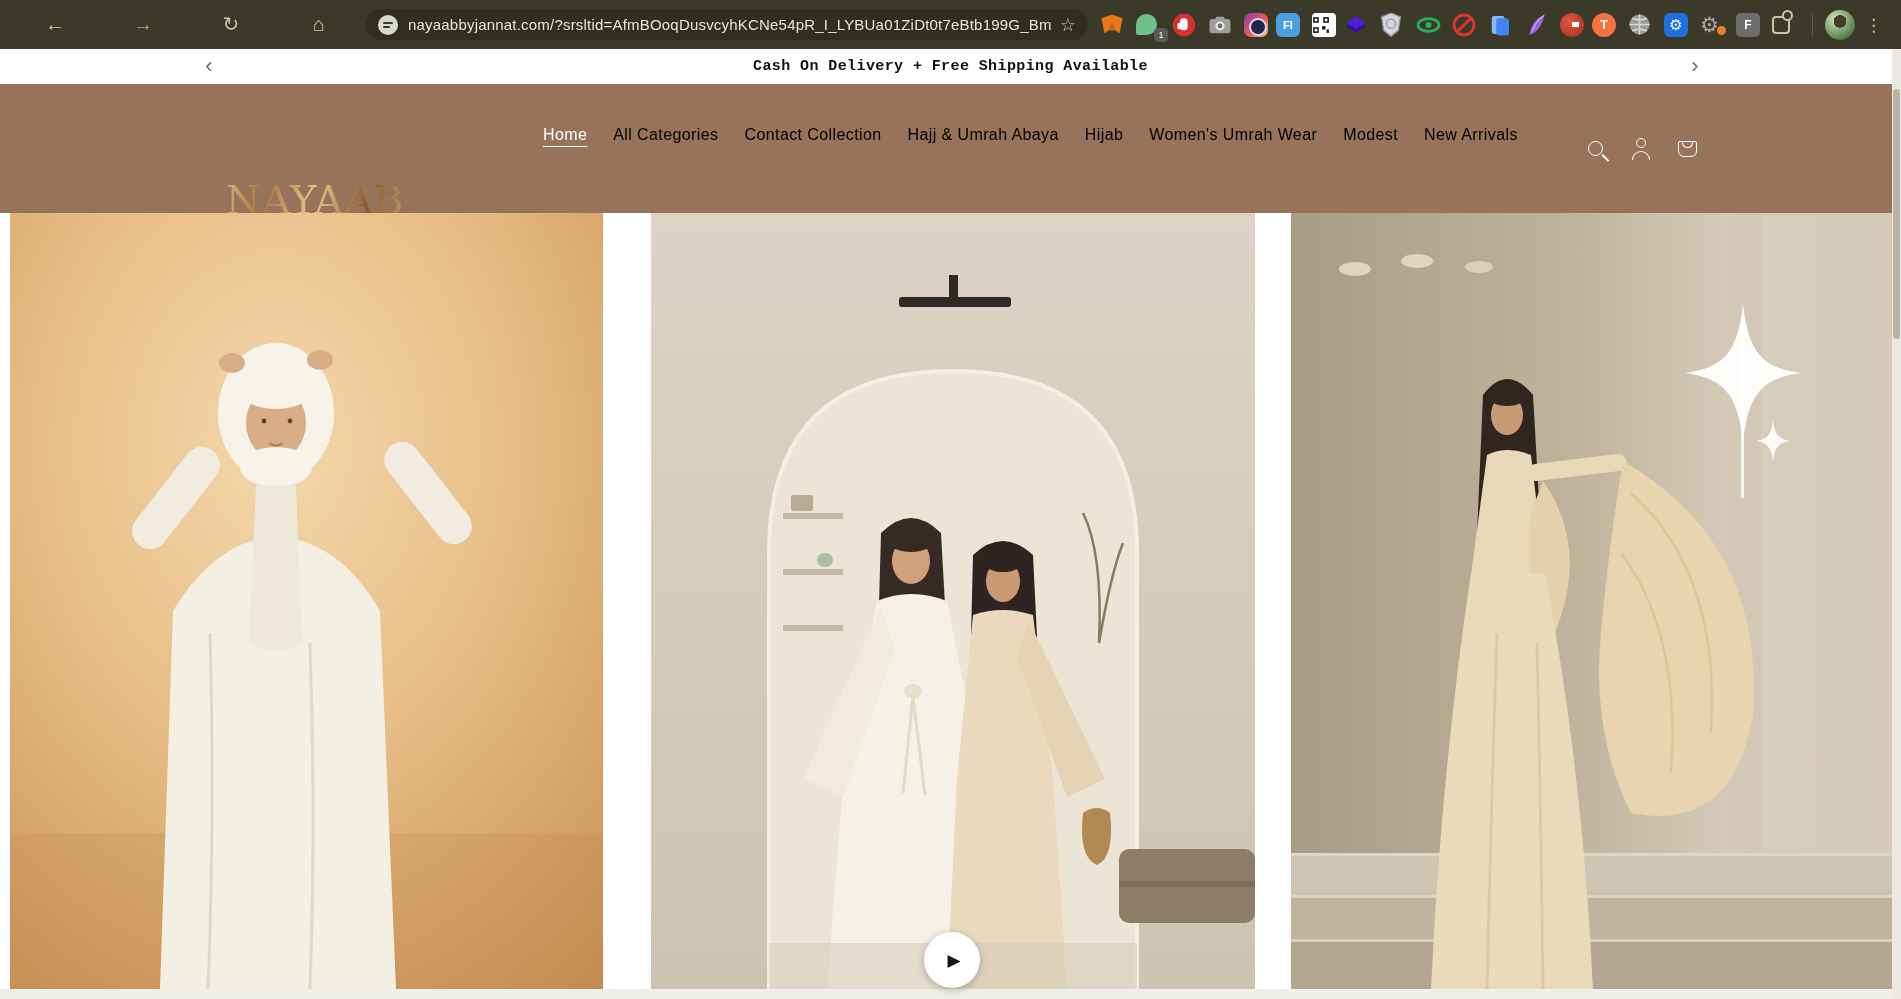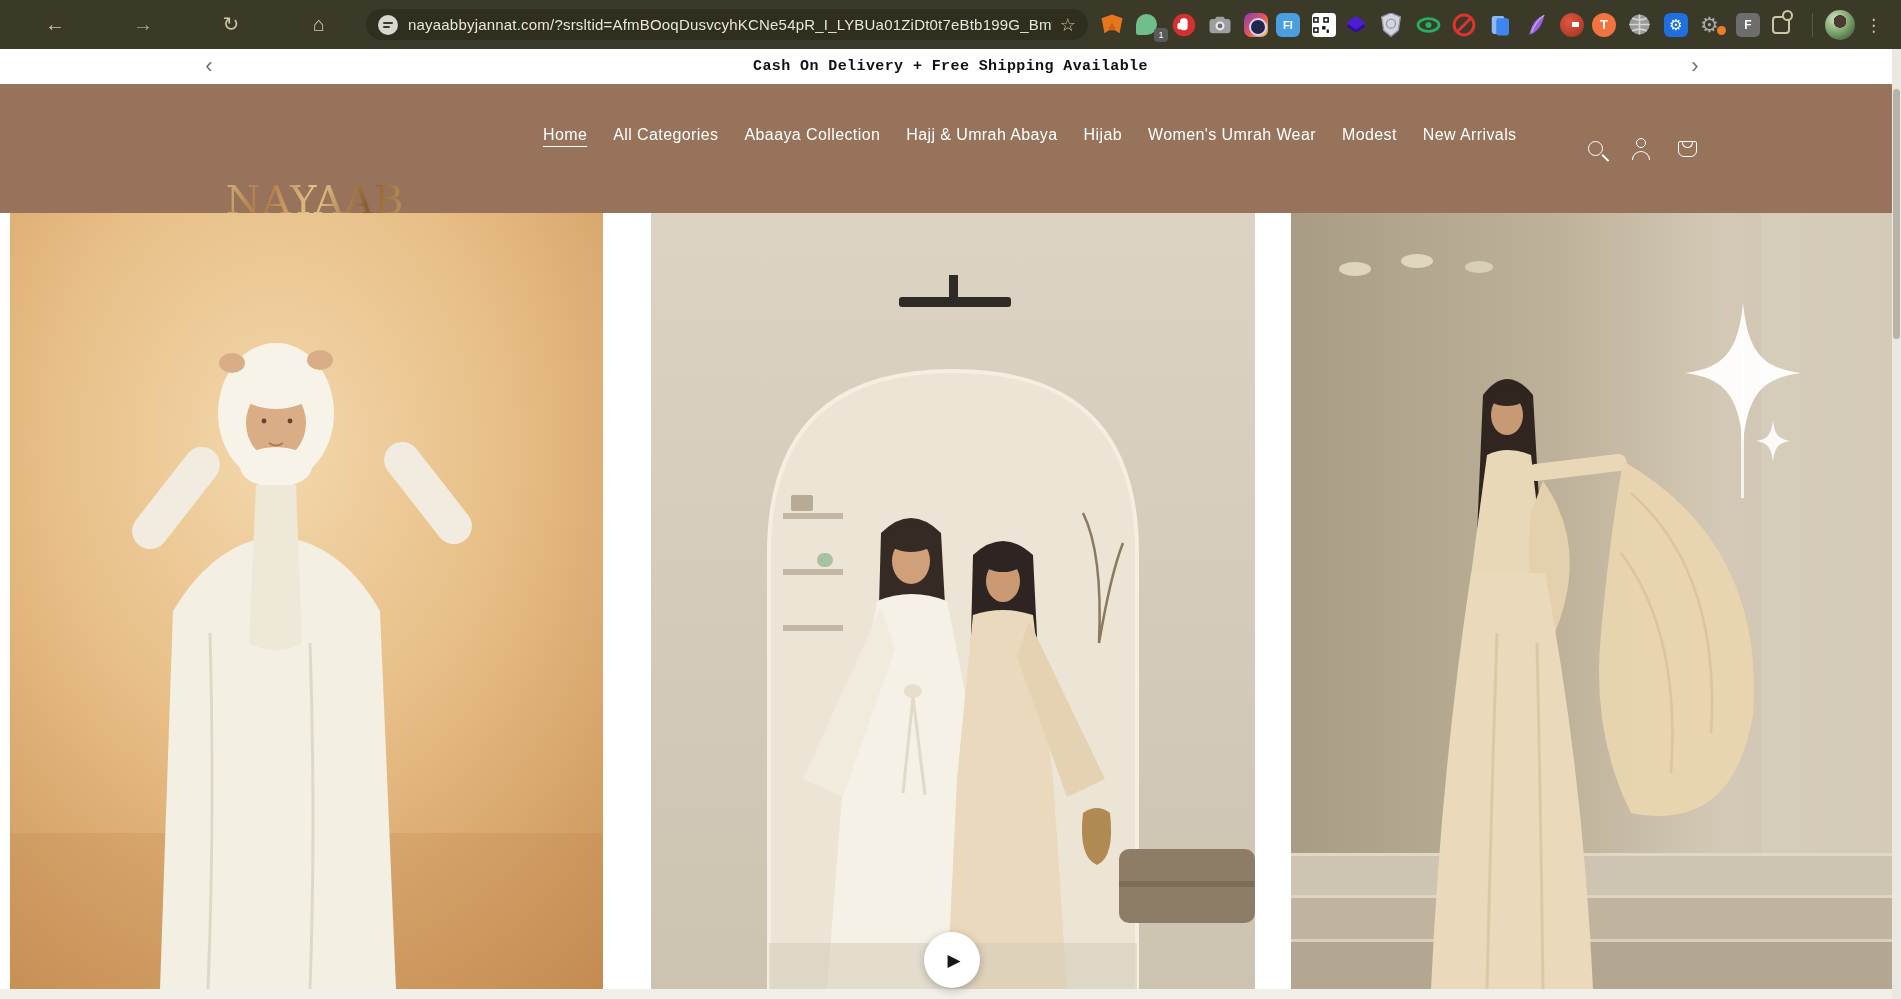--- a/index.html
+++ b/index.html
@@ -70,21 +70,21 @@
   .chev.next { left:1680px; }
 
   
   .site-header { position:absolute; top:84px; left:0; width:1901px; height:129px; background:#96735a; }
   .logo { position:absolute; left:200px; top:96px; width:230px; text-align:center; cursor:pointer; }
   .logo-main { font-family:"DejaVu Serif", serif; font-size:40px; font-weight:400; letter-spacing:1px;
                background:linear-gradient(100deg,#f3d49e 0%,#a9763f 28%,#ecc68c 50%,#8a5c30 72%,#e0b678 100%);
                -webkit-background-clip:text; background-clip:text; color:transparent; line-height:1.0; }
   .logo-sub { font-size:10.5px; letter-spacing:6px; color:#dcb588; margin-top:4px; }
   .main-nav { position:absolute; left:543px; top:0; height:101px; display:flex; align-items:center; gap:26px; }
-  .nav-item { color:#ffffff; font-size:16px; letter-spacing:0.4px; cursor:pointer; white-space:nowrap; }
+  .nav-item { color:#000000; font-size:16px; letter-spacing:0.4px; cursor:pointer; white-space:nowrap; }
   .nav-item.active { color:#ffffff; text-decoration:underline; text-underline-offset:6px; }
   .hdr-icons { position:absolute; left:1578px; top:0; height:129px; display:flex; align-items:center; gap:12px; }
   .hicon { width:34px; height:34px; display:flex; align-items:center; justify-content:center; cursor:pointer; }
   .icon-search { width:15px; height:15px; border:1.7px solid #fff; border-radius:50%; position:relative; }
   .icon-search::after { content:""; position:absolute; width:9px; height:1.7px; background:#fff;
                         transform:rotate(45deg); right:-8px; bottom:-4px; }
   .icon-person { position:relative; width:22px; height:22px; }
   .icon-person::before { content:""; position:absolute; top:0; left:6px; width:8px; height:8px;
                          border:1.7px solid #fff; border-radius:50%; }
   .icon-person::after { content:""; position:absolute; bottom:0; left:2px; width:16px; height:8px;
@@ -242,21 +242,21 @@
   </div>
 
   <div class="site-header">
     <div class="logo">
       <div class="logo-main">NAYAAB</div>
       <div class="logo-sub">BY JANNAT</div>
     </div>
     <nav class="main-nav">
       <span class="nav-item active">Home</span>
       <span class="nav-item">All Categories</span>
-      <span class="nav-item">Abaaya Collection</span>
+      <span class="nav-item">Contact Collection</span>
       <span class="nav-item">Hajj &amp; Umrah Abaya</span>
       <span class="nav-item">Hijab</span>
       <span class="nav-item">Women's Umrah Wear</span>
       <span class="nav-item">Modest</span>
       <span class="nav-item">New Arrivals</span>
     </nav>
     <div class="hdr-icons">
       <span class="hicon">
           <span class="icon-search"></span>
         </span>

